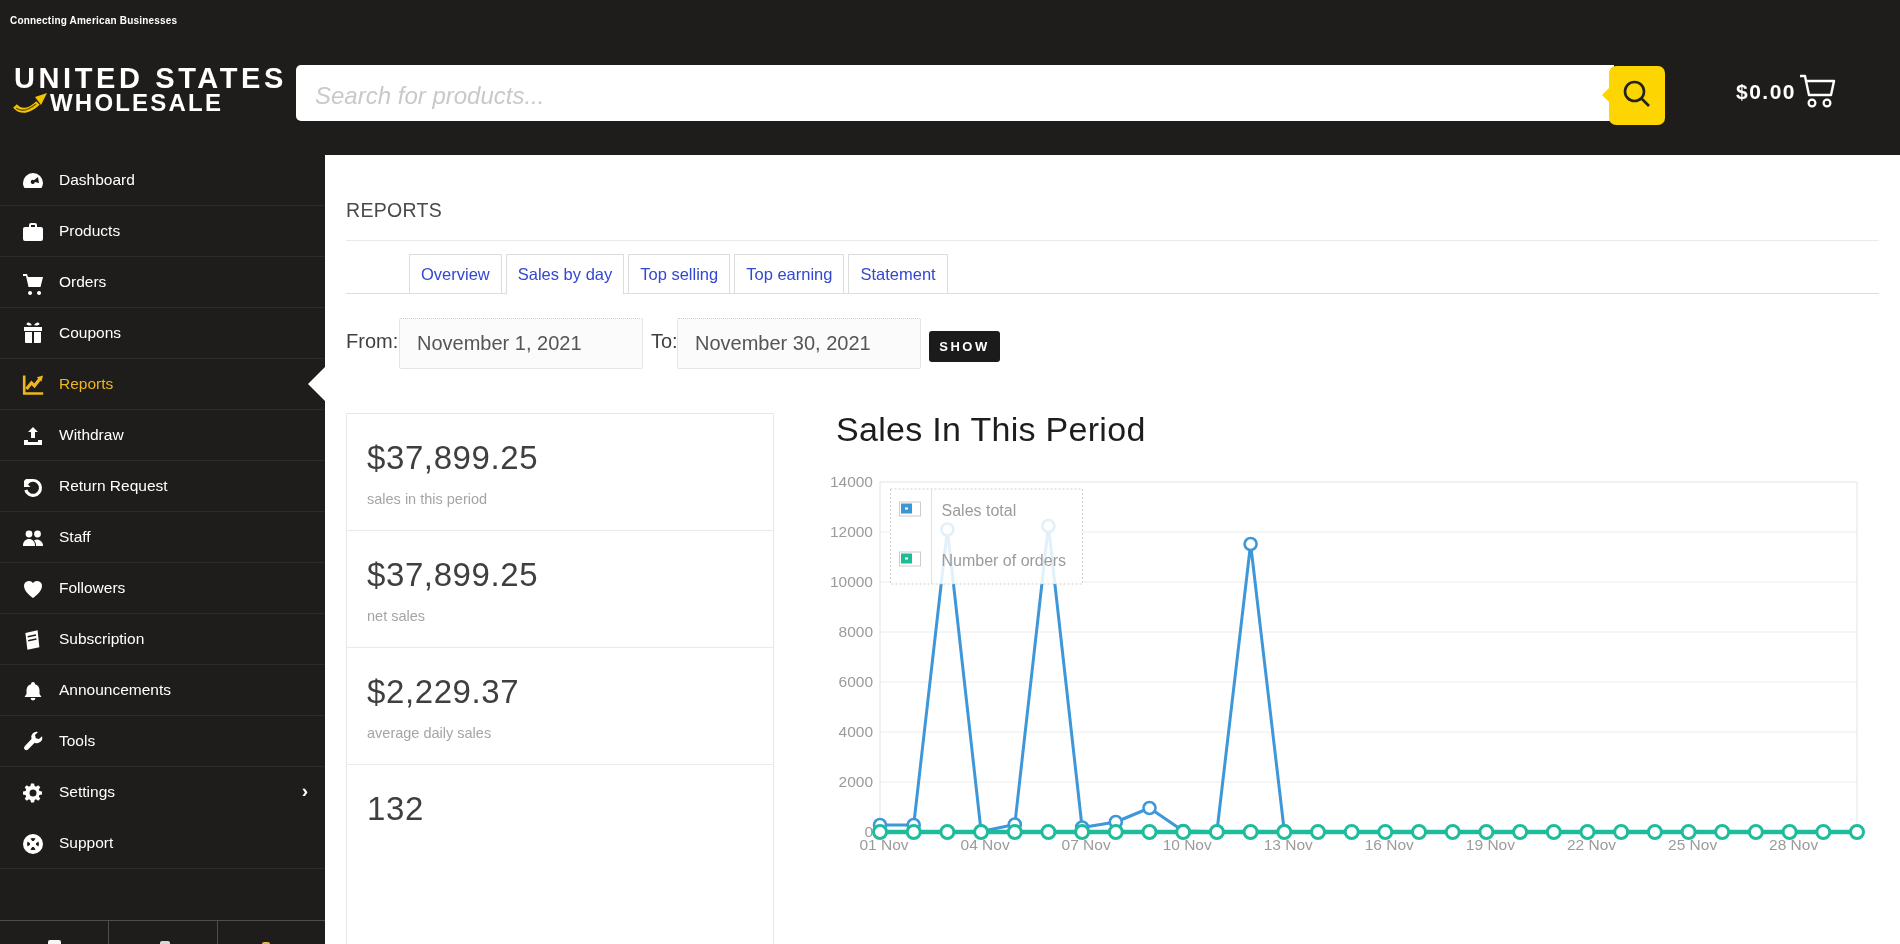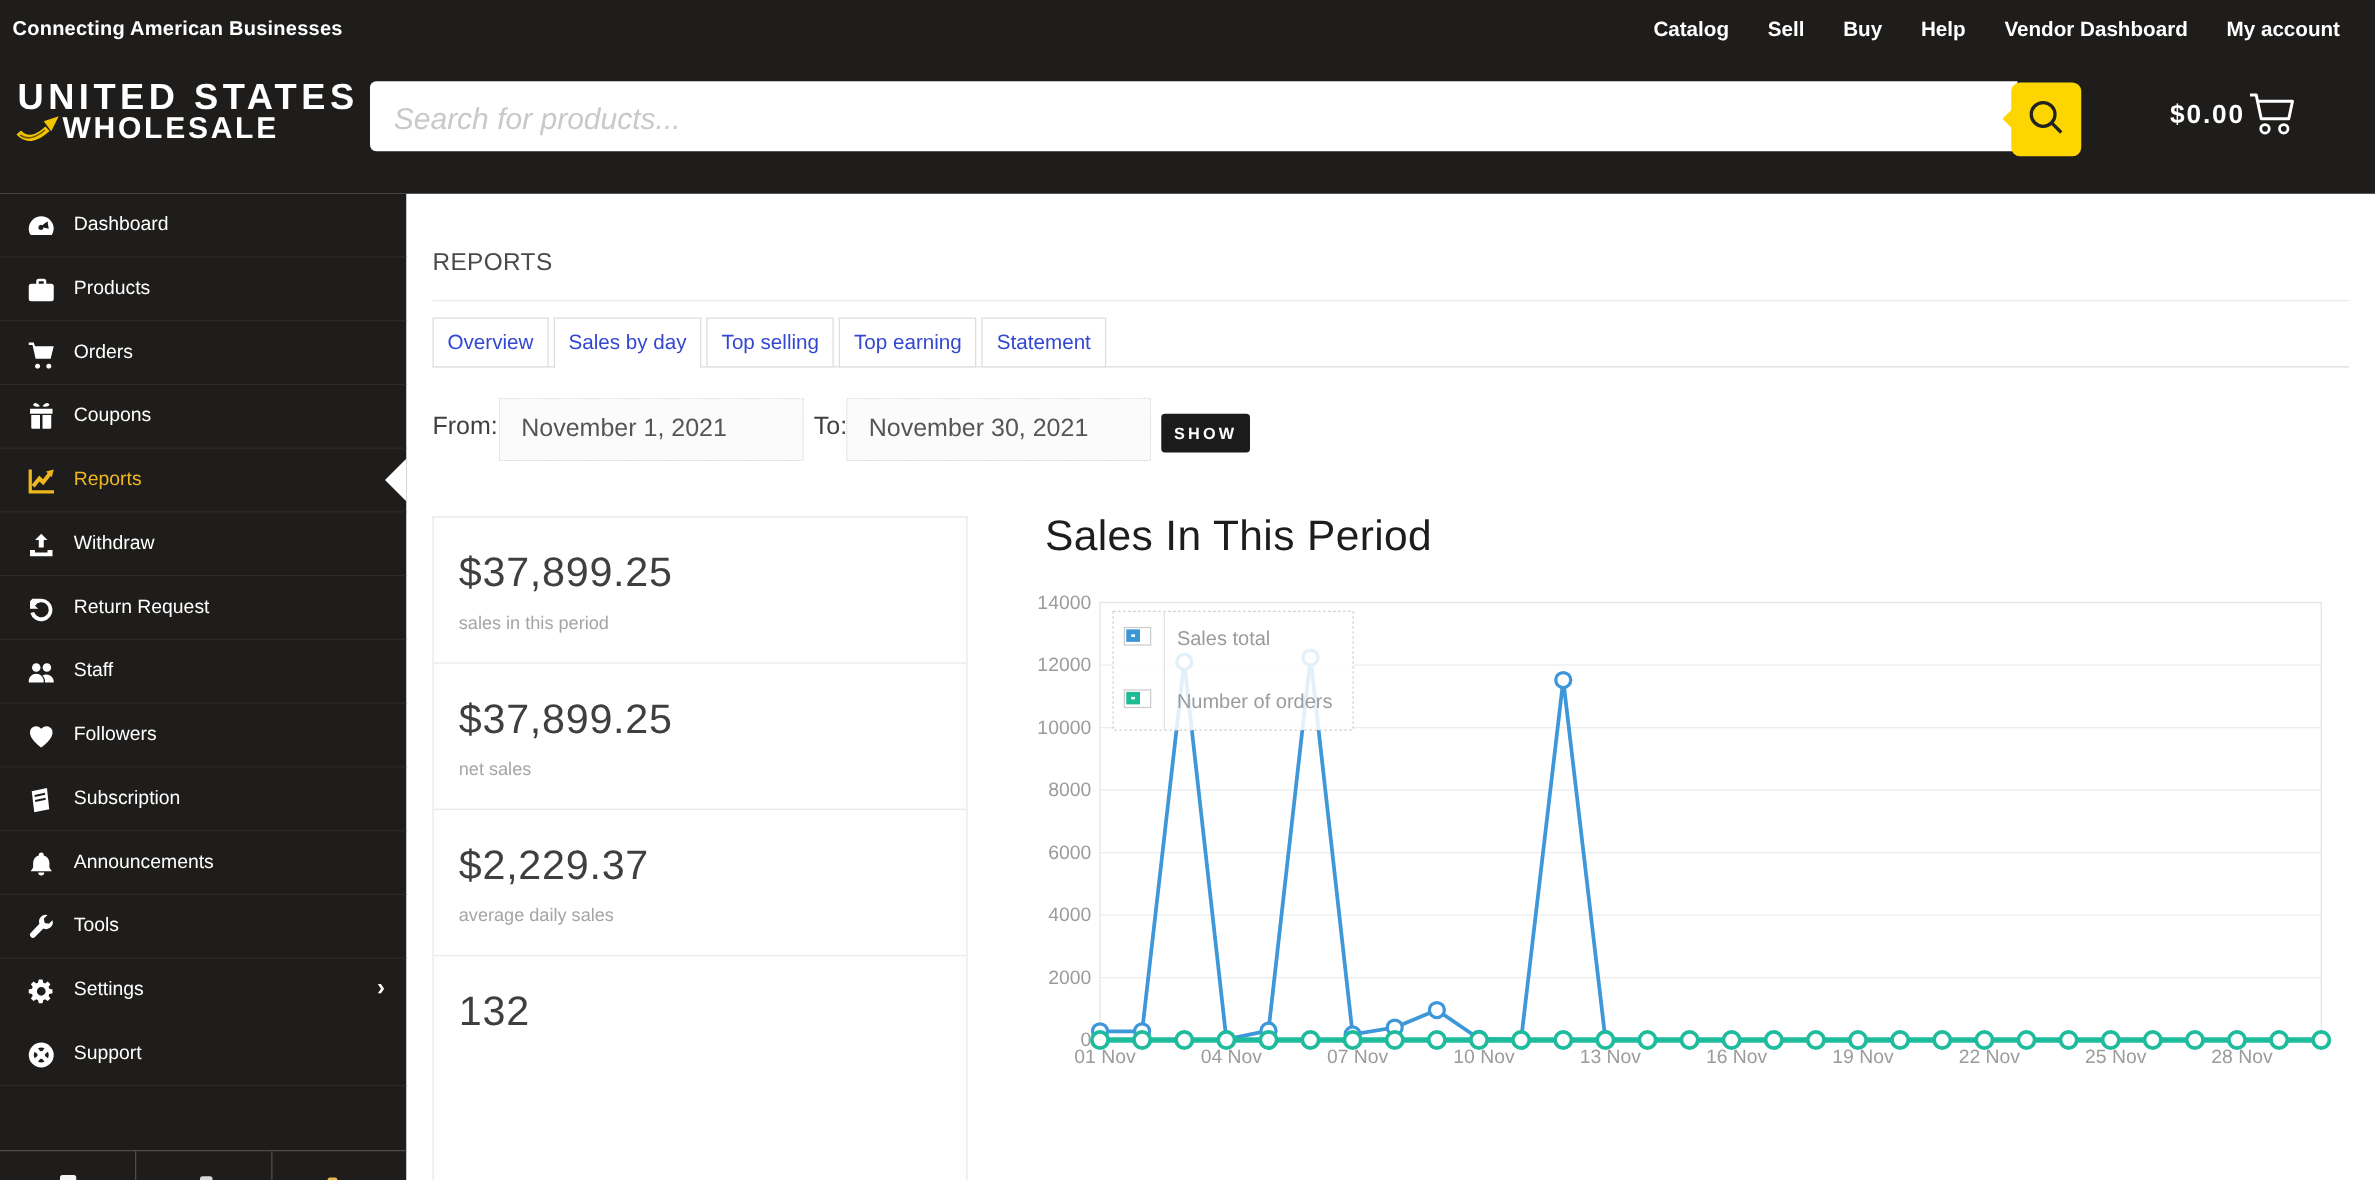--- a/index.html
+++ b/index.html
@@ -2,21 +2,21 @@
 <html><head>
 <meta charset="utf-8">
 <style>
 * { margin:0; padding:0; box-sizing:border-box; }
 html,body { width:1900px; height:944px; overflow:hidden; background:#fff;
   font-family:"Liberation Sans", sans-serif; }
 #page { position:relative; width:1900px; height:944px; }
 
 
 #header { position:absolute; left:0; top:0; width:1900px; height:155px; background:#1e1d1b; }
-#tagline { position:absolute; left:10px; top:15px; color:#fff; font-size:16px; font-weight:700; letter-spacing:.2px; }
+#tagline { position:absolute; left:10px; top:15px; color:#fff; font-size:10px; font-weight:700; letter-spacing:.2px; }
 #topnav { position:absolute; right:28px; top:15px; color:#fff; font-size:16.5px; font-weight:700; }
 #topnav span { margin-left:31px; }
 #logo { position:absolute; left:14px; top:64px; color:#fff; font-weight:700; line-height:1; }
 #logo .l1 { font-size:29px; letter-spacing:3.6px; }
 #logo .l2 { font-size:24px; letter-spacing:2.2px; margin-top:-2px; margin-left:36px; }
 #swoosh { position:absolute; left:13px; top:92px; }
 #searchbox { position:absolute; left:296px; top:65px; width:1318px; height:56px; background:#fff; border-radius:5px 0 0 5px; }
 #searchbox .ph { position:absolute; left:19px; top:17px; font-size:24px; font-style:italic; color:#c9c9c9; }
 #searchbtn { position:absolute; left:1609px; top:66px; width:56px; height:59px; background:#fdd500; border-radius:7px; }
 #searchbtn .notch { position:absolute; left:-7px; top:21px; width:0; height:0;
@@ -35,21 +35,21 @@
 .mi .chev { position:absolute; right:17px; top:13px; color:#fff; font-size:19px; font-weight:700; }
 #sbfooter { position:absolute; left:0; top:765px; width:325px; height:24px; border-top:1px solid #4d4d4d; }
 #sbfooter .c { position:absolute; top:0; height:24px; border-left:1px solid #4d4d4d; }
 
 
 #reports-h { position:absolute; left:346px; top:199px; width:1533px; height:42px;
   font-size:19.5px; font-weight:300; letter-spacing:0.3px; color:#4a4a4a; border-bottom:1px solid #eaeaea; }
 #tabs { position:absolute; left:346px; top:254px; width:1533px; height:40px; border-bottom:1px solid #ddd; }
 #tabs .tab { position:relative; float:left; height:40px; margin-bottom:-1px; margin-right:4px;
   border:1px solid #ddd; background:#fff; color:#3347d1; font-size:16.5px; line-height:38px; padding:0 11px; }
-#tabs .tab.first { }
+#tabs .tab.first { margin-left:63px; }
 #tabs .tab.active { border-bottom-color:#fff; height:41px; }
 #filters { position:absolute; left:346px; top:318px; height:51px; }
 .flabel { position:absolute; top:12px; font-size:20px; color:#404040; }
 .finput { position:absolute; top:0; height:51px; background:#fbfbfb; border:1px dotted #cfcfcf; border-radius:2px;
   font-size:20px; color:#555; line-height:49px; padding-left:17px; }
 #showbtn { position:absolute; left:583px; top:13px; width:71px; height:31px; background:#1b1b1b; color:#fff;
   font-size:13px; font-weight:700; letter-spacing:2.5px; text-align:center; line-height:31px; border-radius:3px; }
 
 
 #stats { position:absolute; left:346px; top:413px; width:428px; height:646px; border:1px solid #e8e8e8; border-bottom:none; }
@@ -60,23 +60,20 @@
 
 #chart-title { position:absolute; left:836px; top:410px; font-size:34px; font-weight:500; color:#1d1d1d; letter-spacing:.3px; }
 #chart { position:absolute; left:830px; top:455px; }
 </style>
 </head>
 <body>
 <div id="page">
 
   <div id="header">
     <div id="tagline">Connecting American Businesses</div>
-    <div id="topnav">
-      <span>Catalog</span><span>Sell</span><span>Buy</span><span>Help</span><span>Vendor Dashboard</span><span>My account</span>
-    </div>
     <div id="logo">
       <div class="l1">UNITED STATES</div>
       <div class="l2">WHOLESALE</div>
     </div>
     <svg id="swoosh" width="38" height="24" viewBox="0 0 38 24">
       <path d="M2,14 Q11,24 25,11" fill="none" stroke="#f2c400" stroke-width="5"></path>
       <path d="M3,16 Q11,22 23,12" fill="none" stroke="#6b5500" stroke-width="1.3"></path>
       <polygon points="22,5 34,1 28,13" fill="#f2c400"></polygon>
     </svg>
     <div id="searchbox">

